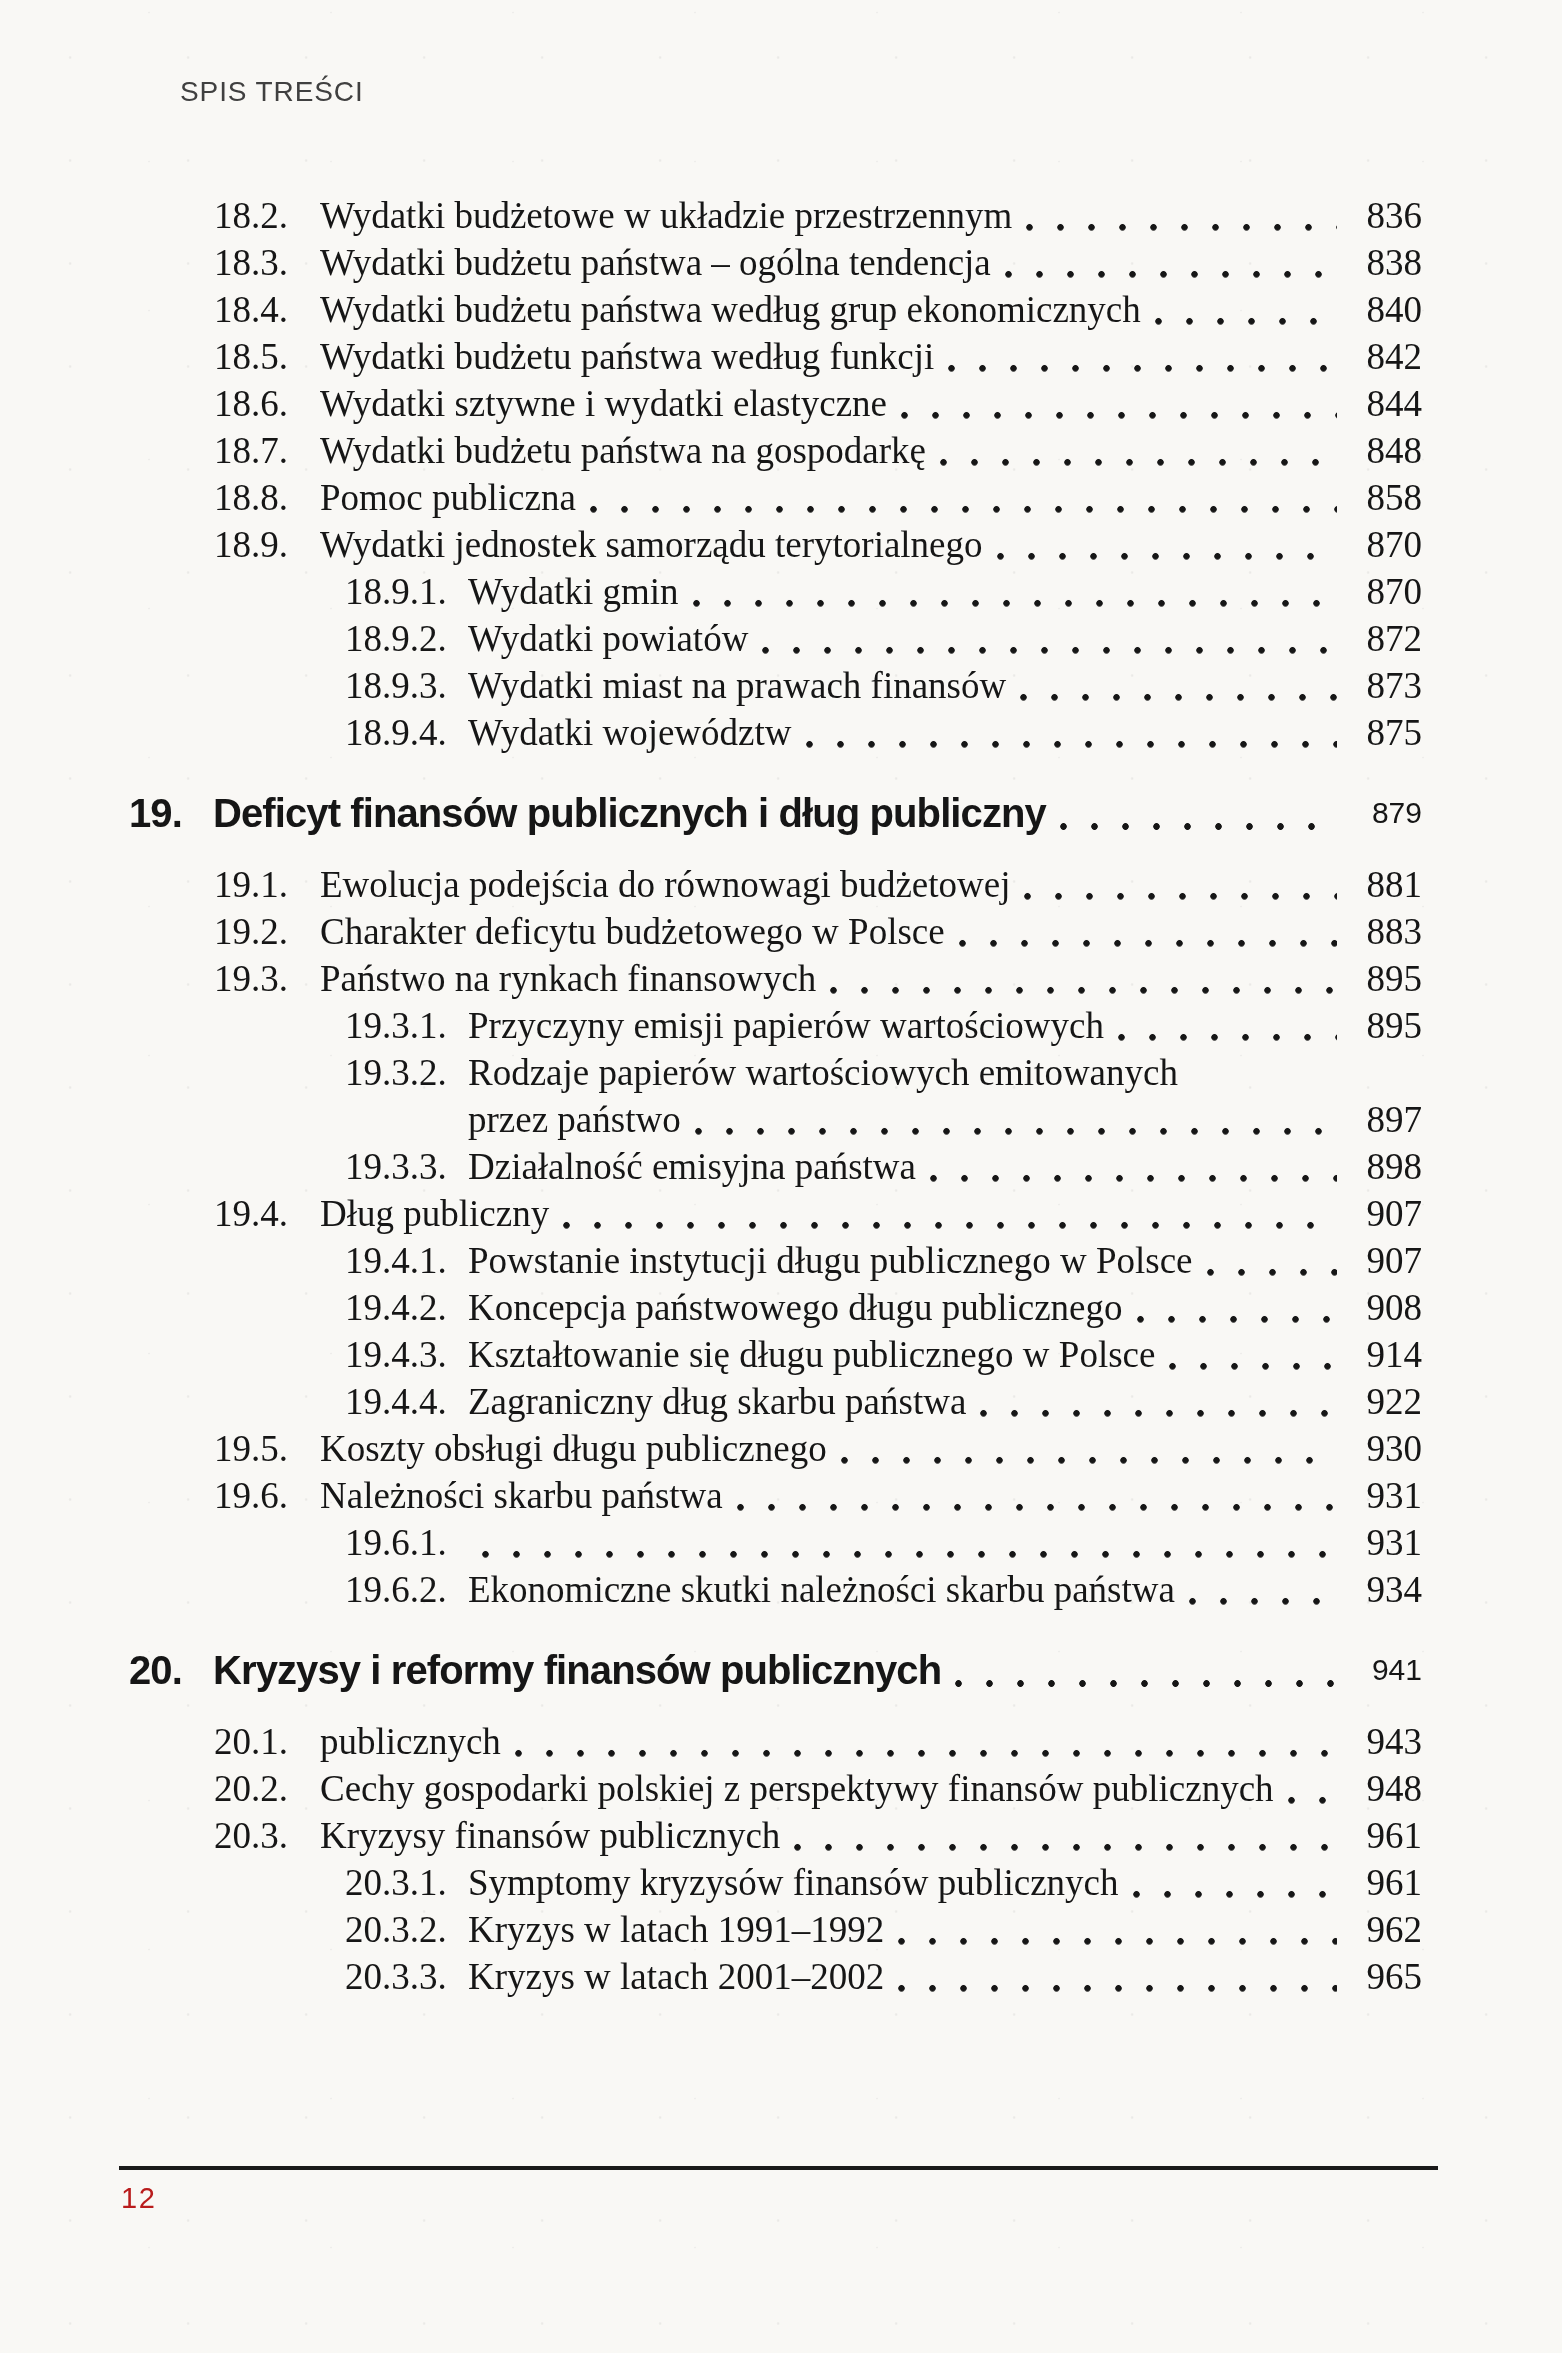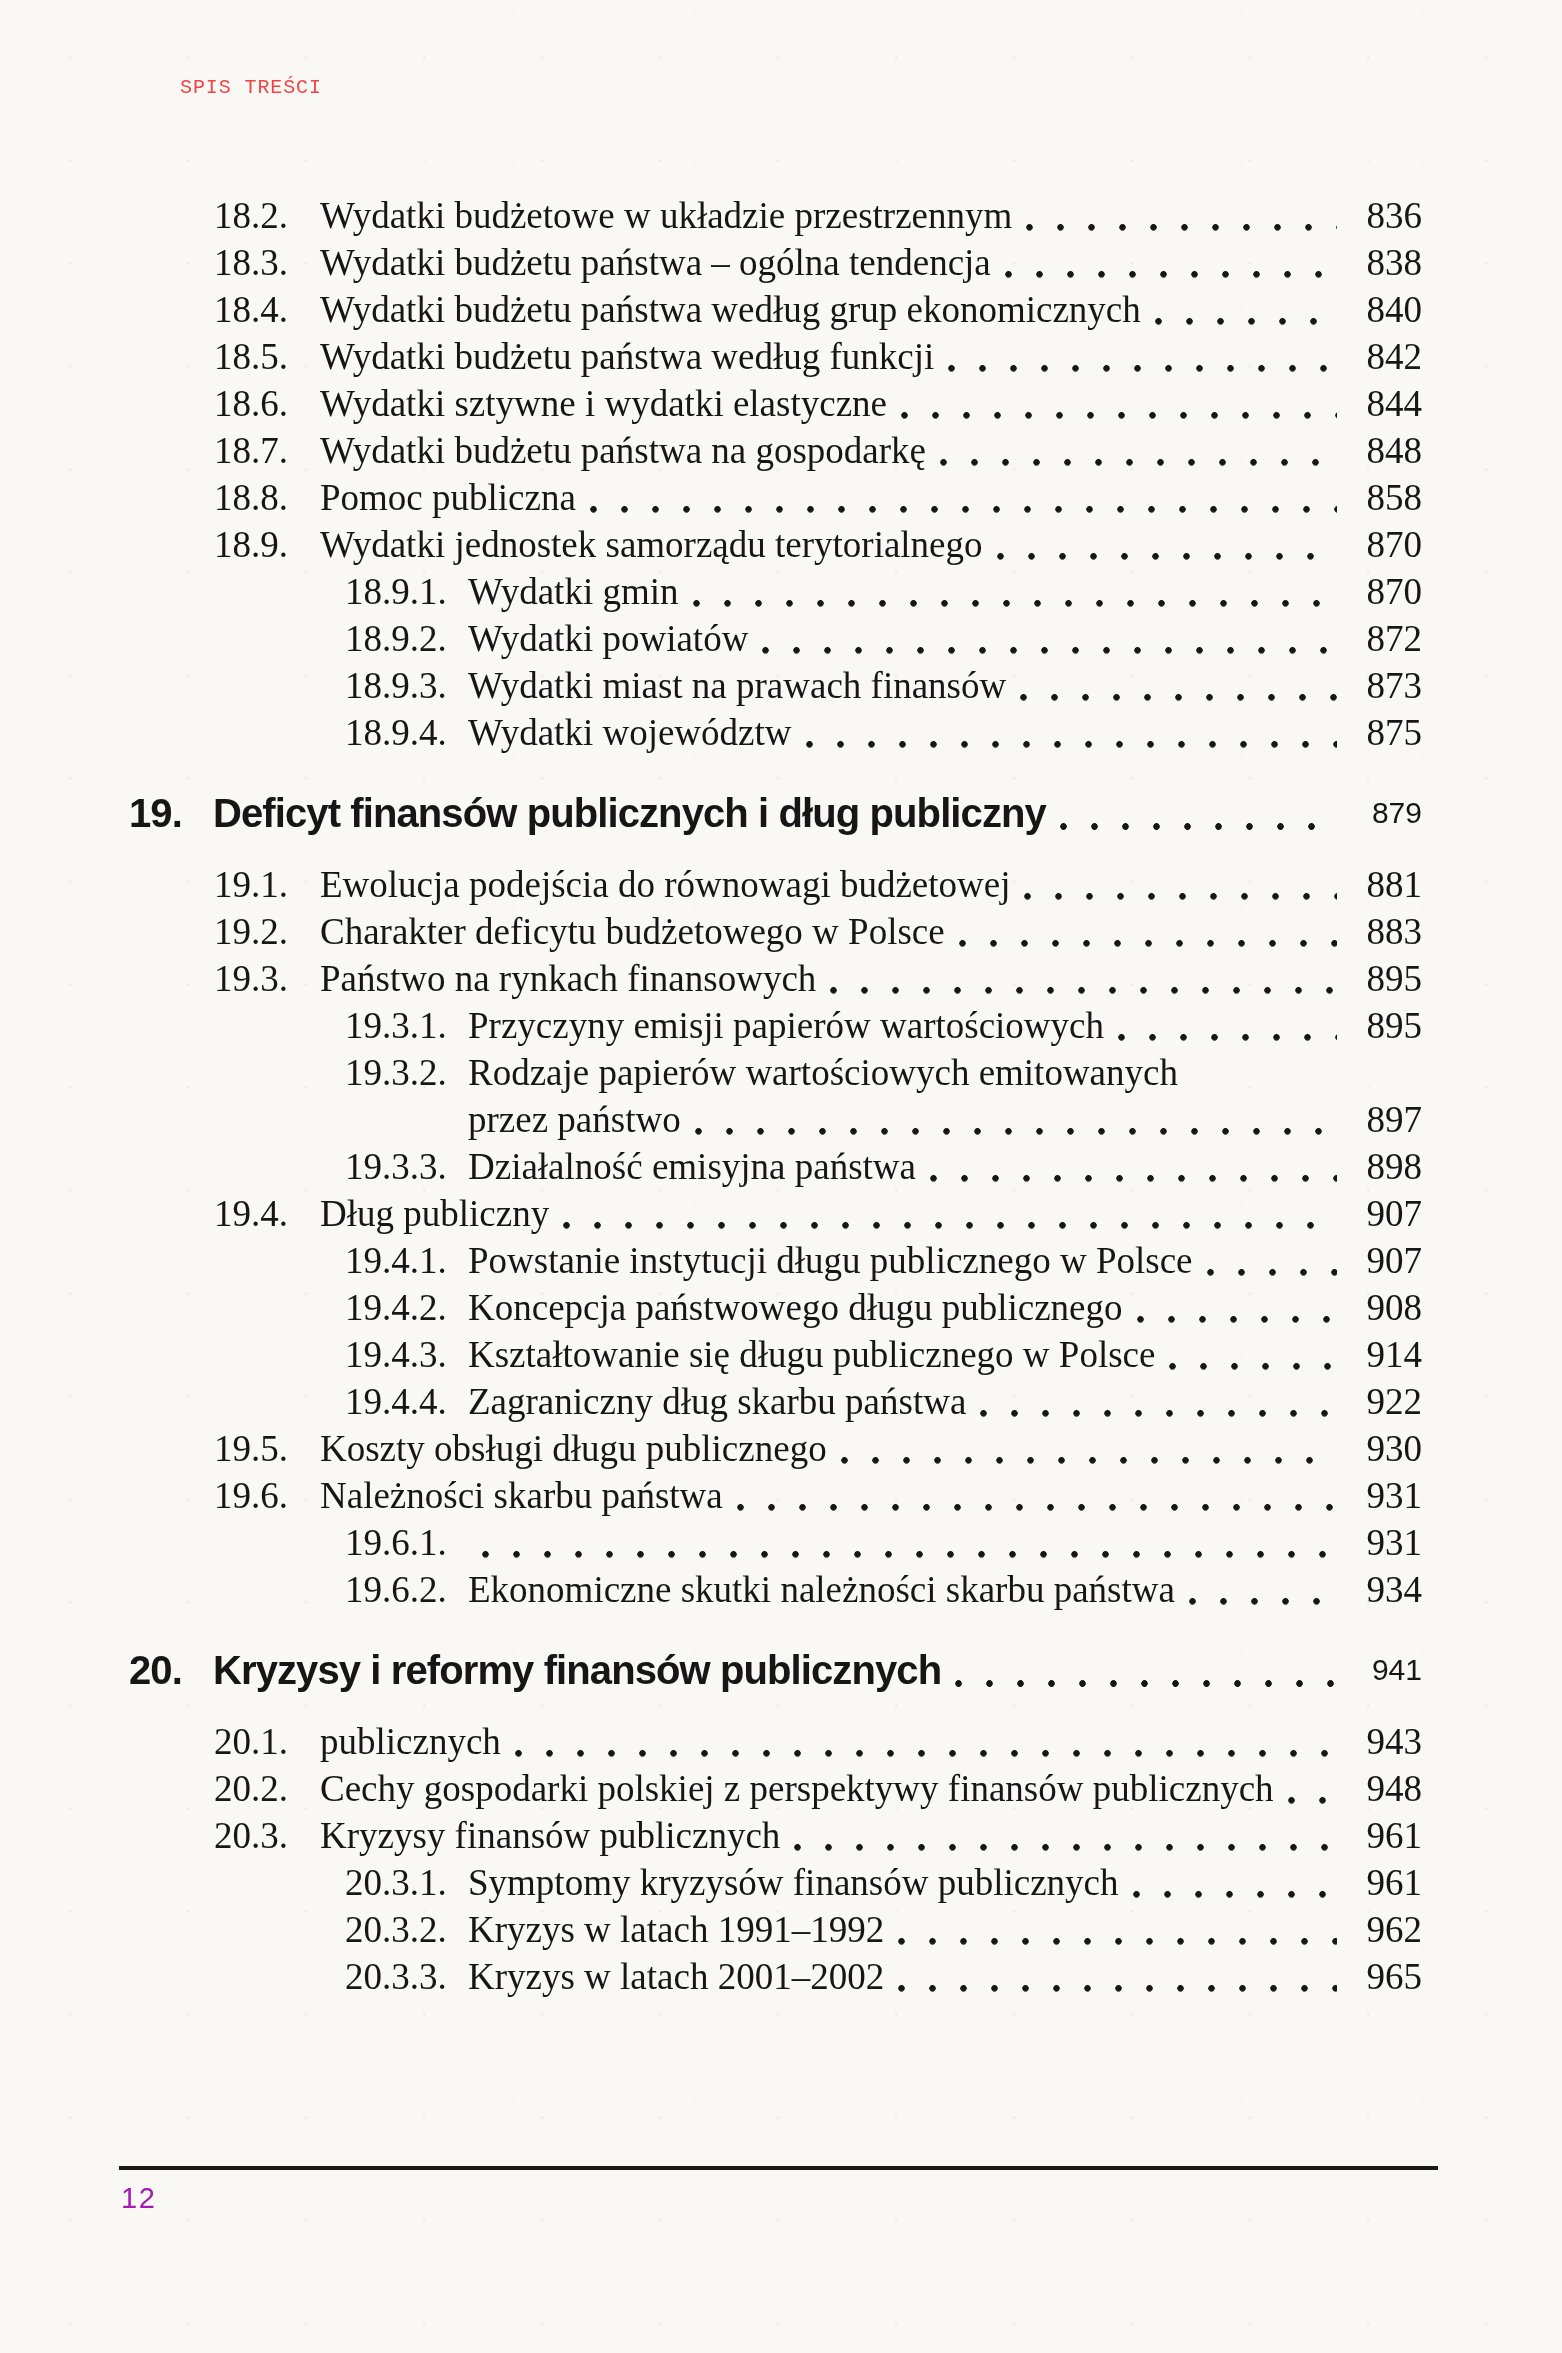--- a/index.html
+++ b/index.html
@@ -30,24 +30,24 @@
       radial-gradient(rgba(40,40,40,0.05) 0.9px, transparent 1.4px);
     background-size: 118px 103px, 182px 149px;
     background-position: 11.2px 6px, 58px 87px;
     pointer-events: none;
   }
 
   .header-label {
     position: absolute;
     left: 180px;
     top: 76px;
-    font-family: Liberation Mono, monospace;
-    font-size: 20px;
+    font-family: Liberation Sans, sans-serif;
+    font-size: 28px;
     letter-spacing: 0.9px;
-    color: #ef4444;
+    color: #404040;
     white-space: nowrap;
   }
 
   .toc {
     position: absolute;
     top: 192px;
     left: 0;
     right: 0;
   }
 
@@ -116,21 +116,21 @@
     height: 4.3px;
     background: #1a1a1a;
   }
   .footer-page {
     position: absolute;
     left: 121px;
     top: 2182px;
     font-family: "Liberation Sans", sans-serif;
     font-size: 29px;
     letter-spacing: 1.7px;
-    color: #a21caf;
+    color: #b91c1c;
   }
 </style>
 </head>
 <body>
 
 <div class="page">
   <div class="header-label">SPIS TREŚCI</div>
 
   <div class="toc">
       <div class="entry lvl2">

